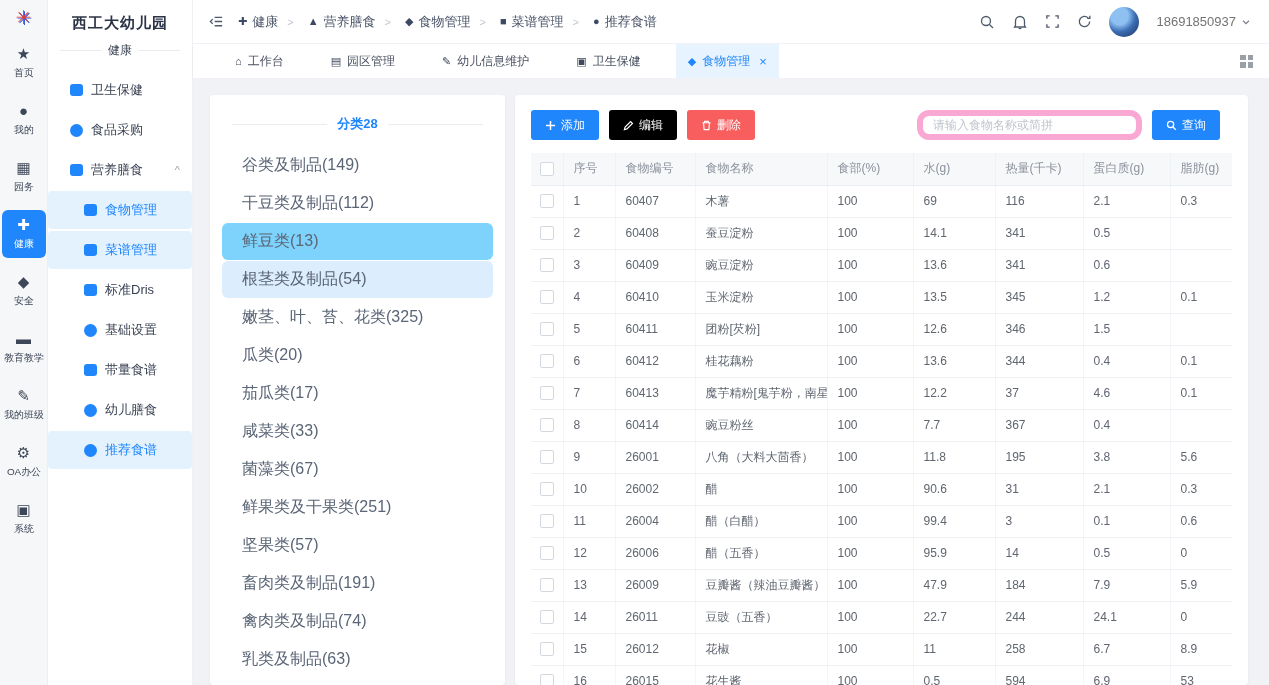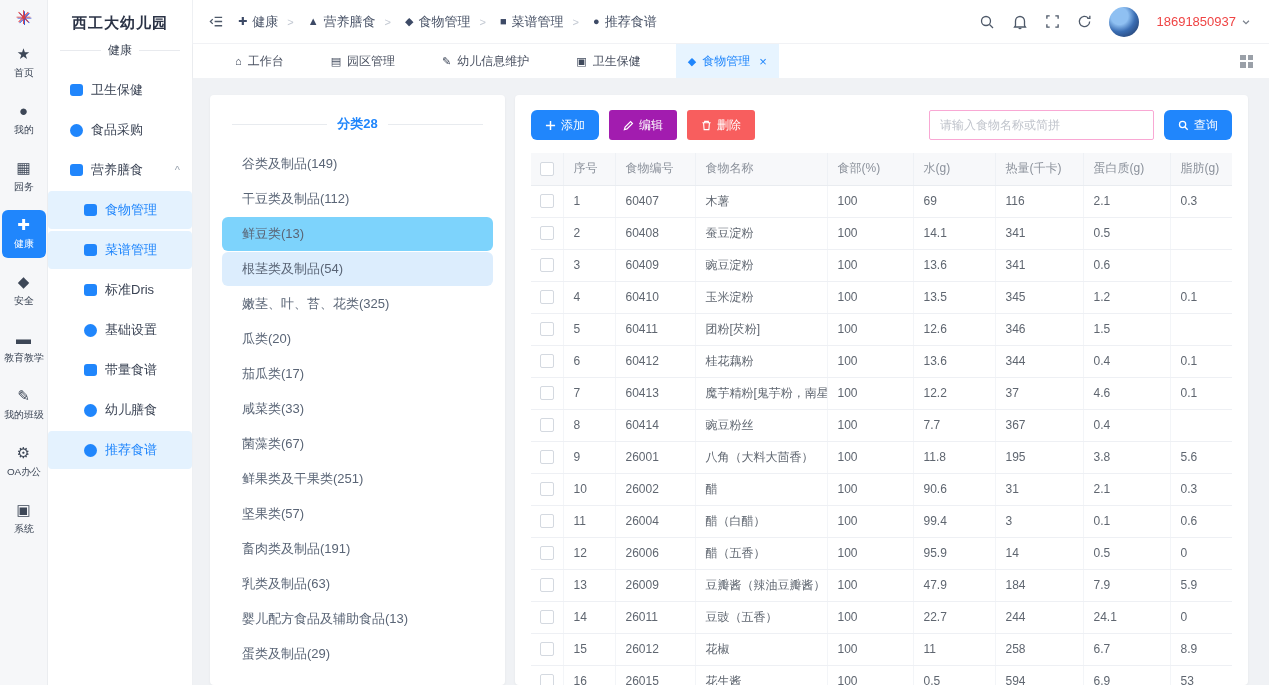--- a/index.html
+++ b/index.html
@@ -32,54 +32,54 @@
   .main { flex:1; display:flex; flex-direction:column; min-width:0; }
 
   .topbar { height:44px; background:#fff; border-bottom:1px solid #f1f2f5; display:flex; align-items:center; padding:0 18px 0 16px; gap:14px; flex-shrink:0; }
   .icon-btn { display:inline-flex; align-items:center; justify-content:center; cursor:pointer; line-height:0; }
   .crumbs { display:flex; align-items:center; font-size:13px; color:#4a5468; }
   .crumb { display:flex; align-items:center; gap:5px; cursor:pointer; }
   .crumb .g { font-size:11px; color:#3d4a66; line-height:1; }
   .crumb ~ .crumb::before { content:">"; color:#c2c8d2; margin:0 9px; font-size:11px; }
   .top-right { margin-left:auto; display:flex; align-items:center; gap:17px; }
   .avatar { width:30px; height:30px; border-radius:50%; background:radial-gradient(circle at 35% 30%, #8fc0f2 0 30%, #3a6db3 55%, #1d2f55 100%); cursor:pointer; }
-  .user { display:flex; align-items:center; gap:5px; font-size:13px; color:#ef4444; cursor:pointer; }
+  .user { display:flex; align-items:center; gap:5px; font-size:13px; color:#737373; cursor:pointer; }
 
   .tabbar { height:34px; background:#fff; display:flex; align-items:center; padding:0 16px 0 30px; gap:14px; flex-shrink:0; box-shadow:0 1px 2px rgba(0,0,0,.05); }
   .tab { height:34px; display:flex; align-items:center; gap:6px; padding:0 12px; font-size:12px; color:#495060; cursor:pointer; white-space:nowrap; }
   .tab .g { font-size:11px; color:#404a5c; line-height:1; }
   .tab.active { background:#e7f4ff; color:#2086fc; }
   .tab.active .g { color:#2086fc; }
   .tab-close { color:#2086fc; font-size:13px; margin-left:3px; }
   .tab-grid { margin-left:auto; width:13px; height:13px; display:grid; grid-template-columns:1fr 1fr; gap:2px; cursor:pointer; }
   .tab-grid i { background:#9aa0a8; }
 
   .content { flex:1; background:#f0f2f5; padding:17px 21px 0 17px; display:flex; gap:10px; overflow:hidden; }
 
   
   .cat-card { width:295px; flex-shrink:0; background:#fff; border-radius:4px; box-shadow:0 1px 3px rgba(0,0,0,.05); padding:20px 10px 10px; overflow:hidden; }
   .cat-head { display:flex; align-items:center; gap:10px; margin:0 12px 14px; }
   .cat-head .line { flex:1; height:1px; background:#e8ebef; }
   .cat-title { font-size:13px; font-weight:bold; color:#2086fc; }
-  .cat-item { padding:8px 20px; margin:1px 2px; font-size:13px; color:#5a6576; border-radius:6px; cursor:pointer; white-space:nowrap; }
+  .cat-item { padding:8px 20px; margin:1px 2px; font-size:16px; color:#5a6576; border-radius:6px; cursor:pointer; white-space:nowrap; }
   .cat-item.hov { background:#7dd3fc; }
   .cat-item.selected { background:#dcedfd; }
 
   
   .tbl-card { flex:1; min-width:0; background:#fff; border-radius:4px; box-shadow:0 1px 3px rgba(0,0,0,.05); padding:15px 16px; display:flex; flex-direction:column; overflow:hidden; }
   .toolbar { display:flex; align-items:center; margin-bottom:13px; }
   .btn { height:30px; border:none; border-radius:3px; padding:0 14px; margin-right:10px; color:#fff; font-size:12px; font-family:inherit; display:inline-flex; align-items:center; gap:5px; cursor:pointer; line-height:1; }
   .btn svg { display:block; }
-  .btn-add, .btn-search { background:#2086fc;border-radius:6px; }
-  .btn-edit { background:#a21caf; }
+  .btn-add, .btn-search { background:#2086fc; }
+  .btn-edit { background:#000000; }
   .btn-del { background:#f85e5e; }
   .search-area { margin-left:auto; display:flex; align-items:center; gap:10px; }
-  .search-input { width:225px; height:30px; border:1px solid #f9a8d4; border-radius:2px; padding:0 10px; font-size:12px; font-family:inherit; color:#333; outline:none; }
+  .search-input { width:225px; height:30px; border:6px solid #f9a8d4; border-radius:12px; padding:0 10px; font-size:12px; font-family:inherit; color:#333; outline:none; }
   .search-input::placeholder { color:#c0c4cc; }
-  .btn-search { margin-right:0; }
+  .btn-search { margin-right:12px; }
 
   table { width:100%; border-collapse:collapse; table-layout:fixed; font-size:12px; }
   th { background:#f7f8fa; color:#8b919b; font-weight:normal; text-align:left; height:32px; padding:0 10px; border-bottom:1px solid #e9ecf0; border-right:1px solid #eef1f5; white-space:nowrap; overflow:hidden; }
   td { height:32px; padding:0 10px; color:#5f6670; border-bottom:1px solid #eef0f4; border-right:1px solid #f3f5f8; white-space:nowrap; overflow:hidden; }
   th:last-child, td:last-child { border-right:none; }
   .cb-cell { text-align:center; padding:0; }
   .cb { width:14px; height:14px; border:1px solid #d4d9e0; border-radius:2px; background:#fff; display:inline-block; vertical-align:middle; cursor:pointer; }
 </style>
 </head>
 <body>
@@ -340,20 +340,21 @@
           <div class="cat-item">咸菜类(33)</div>
 
           <div class="cat-item">菌藻类(67)</div>
 
           <div class="cat-item">鲜果类及干果类(251)</div>
 
           <div class="cat-item">坚果类(57)</div>
 
           <div class="cat-item">畜肉类及制品(191)</div>
 
+          <div class="cat-item">禽肉类及制品(74)</div>
 
           <div class="cat-item">乳类及制品(63)</div>
 
           <div class="cat-item">婴儿配方食品及辅助食品(13)</div>
 
           <div class="cat-item">蛋类及制品(29)</div>
         </div>
     </section>
 
     <section class="tbl-card">

